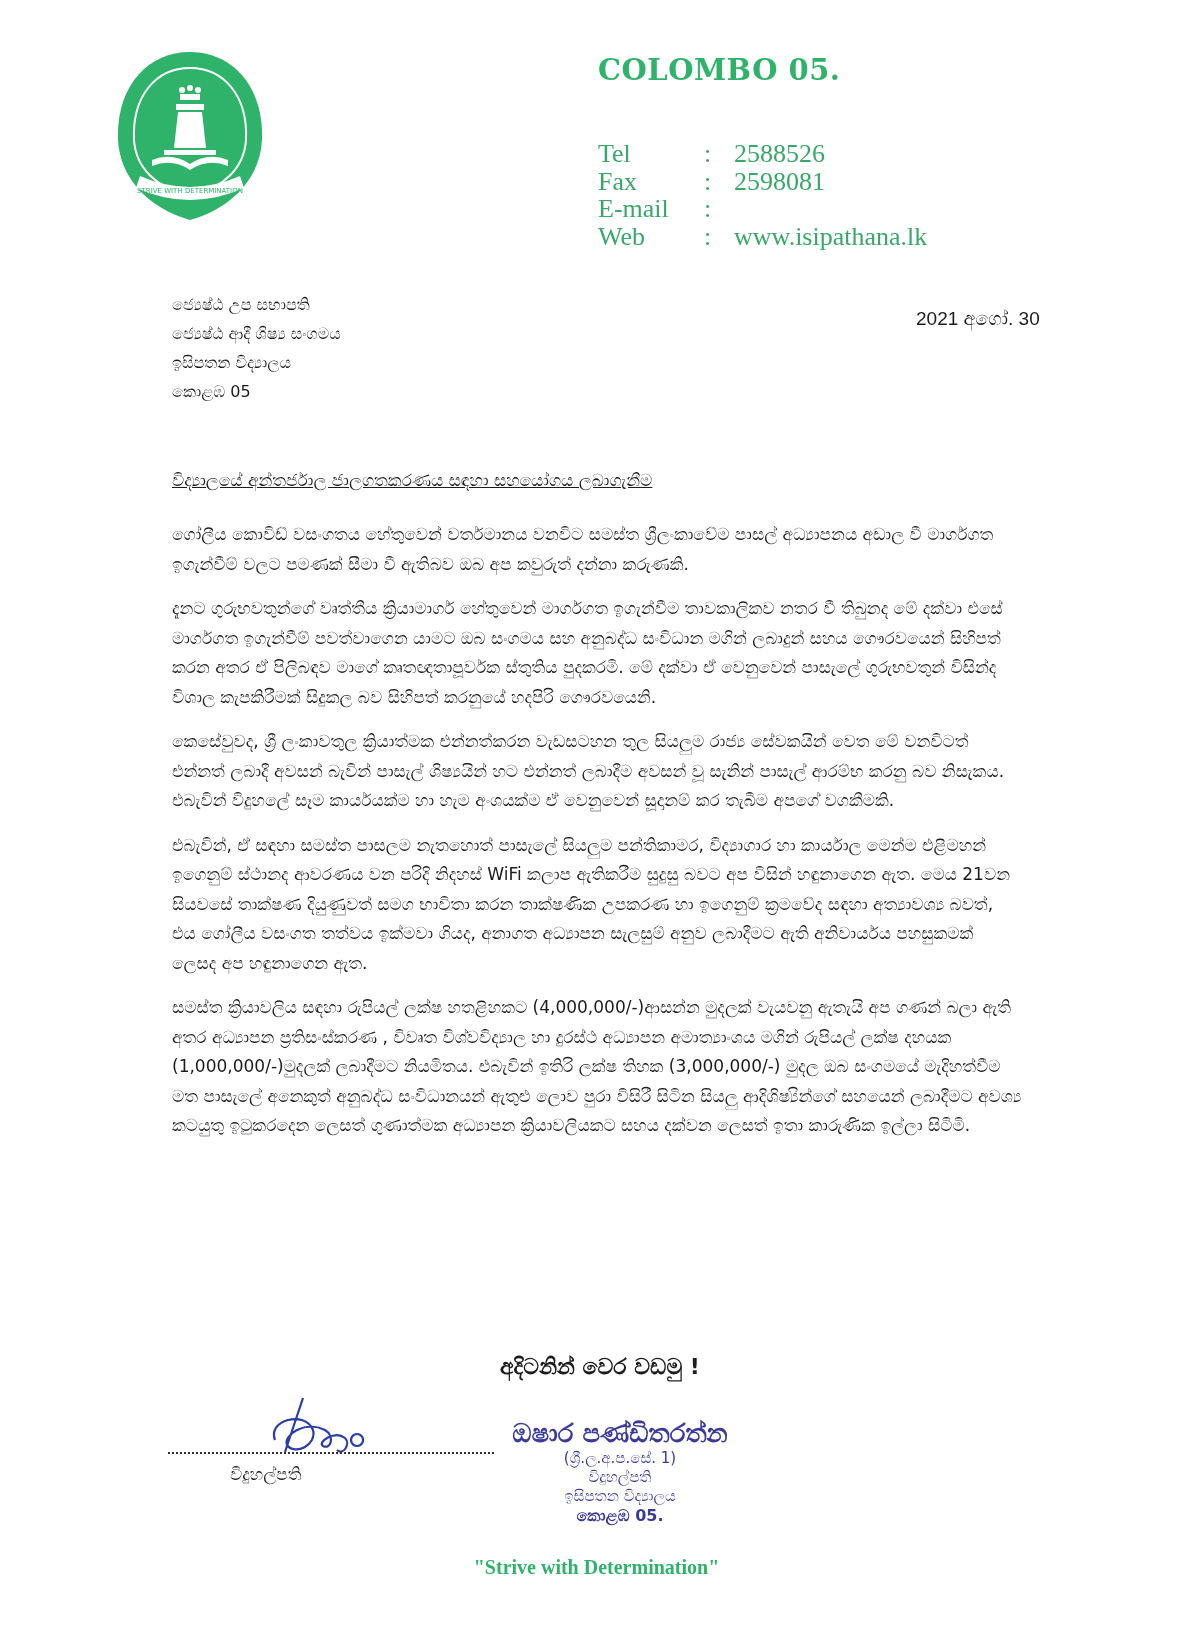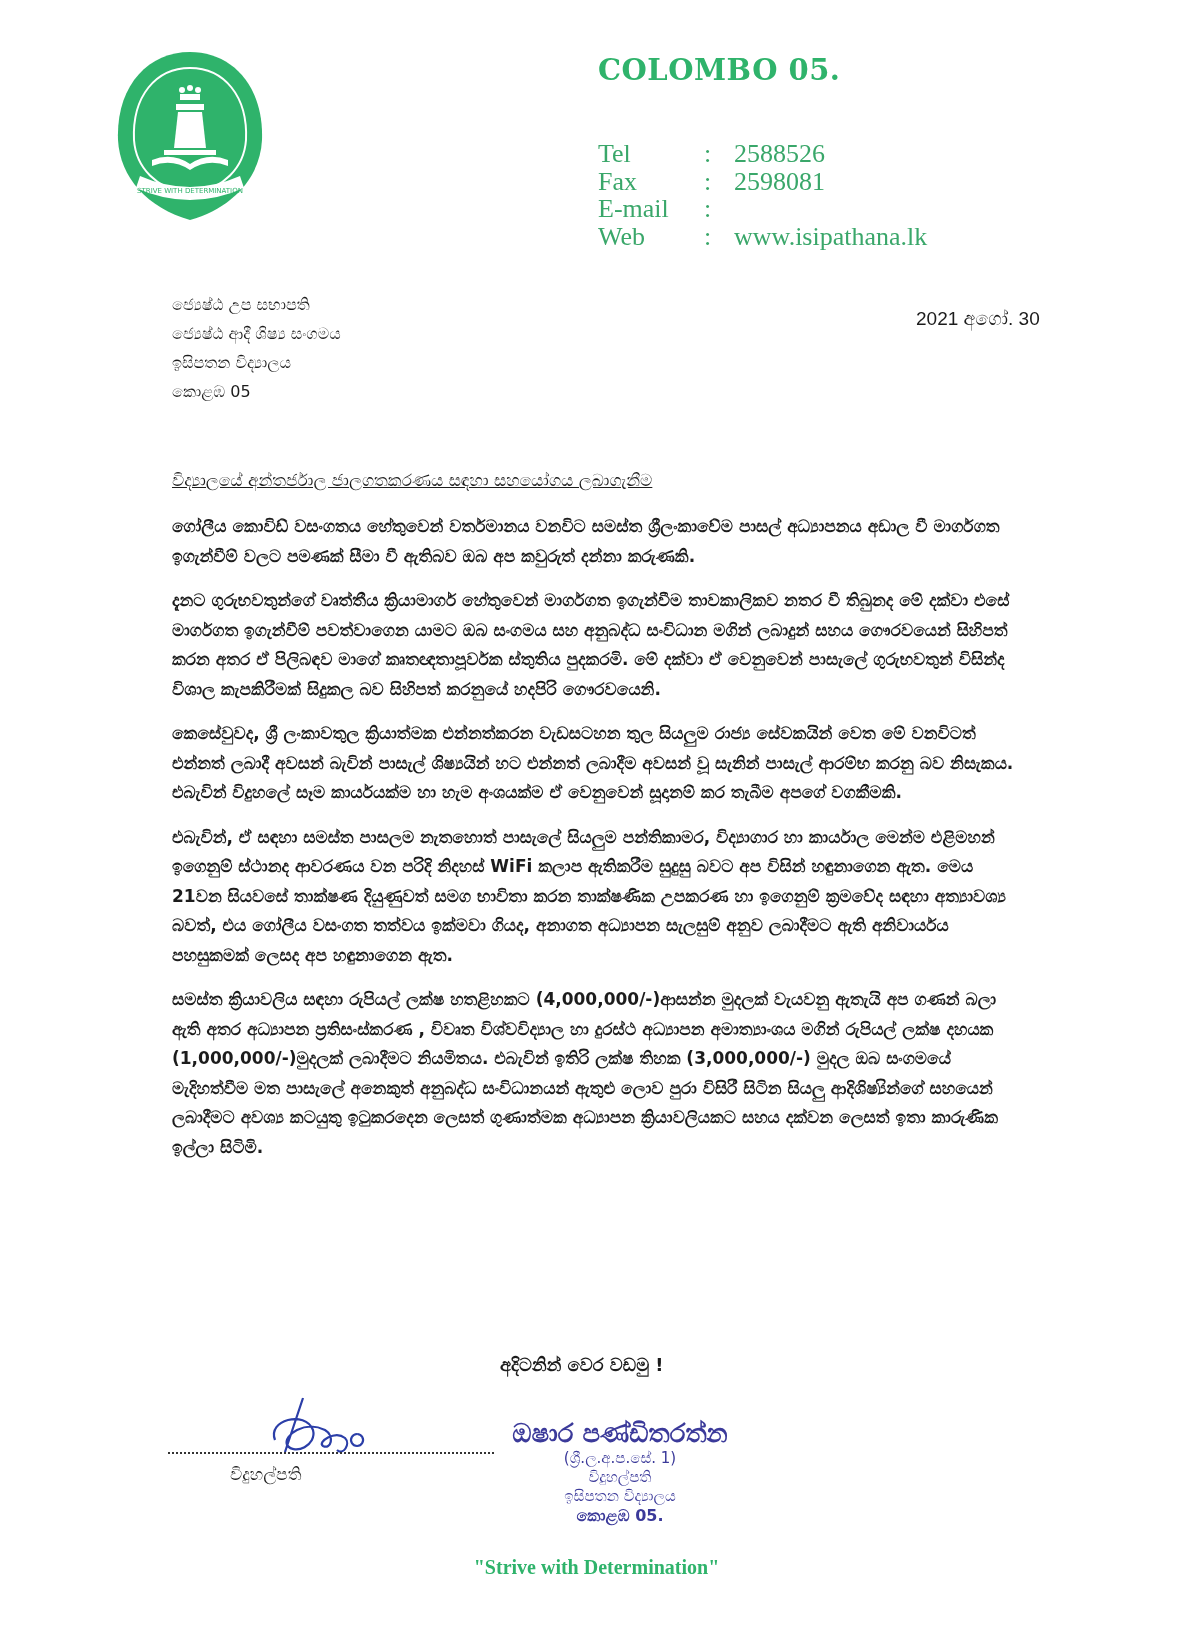--- a/index.html
+++ b/index.html
@@ -15,22 +15,22 @@
   }
   .contact { position: absolute; left: 598px; top: 140px; color: #3aa76a;
     font-family: "Liberation Serif", serif; font-size: 26px; line-height: 27.5px; }
   .contact-row { display: flex; }
   .contact-label { width: 106px; }
   .contact-sep { width: 30px; }
   .date { position: absolute; left: 880px; top: 308px; font-family: "Liberation Sans", sans-serif; font-size: 19px; margin-left: 36px; }
   .address { position: absolute; left: 172px; top: 290px; font-size: 16px; line-height: 29px; }
   .subject { position: absolute; left: 172px; top: 470px; font-size: 17px; text-decoration: underline; }
   .body { position: absolute; left: 172px; top: 508px; width: 850px; font-size: 17px; line-height: 29.5px; }
-  .para { margin: 4px 0 15px 0; font-weight: bold; }
-  .motto-si { position: absolute; left: 500px; top: 1354px; font-size: 18px; font-weight: bold; }
+  .para { margin: 12px 0 15px 0; }
+  .motto-si { position: absolute; left: 500px; top: 1354px; font-size: 22px; font-weight: bold; }
   .sig-line { position: absolute; left: 168px; top: 1452px; width: 326px; border-top: 2px dotted #333; }
   .sig-scribble { position: absolute; left: 265px; top: 1390px; width: 115px; height: 75px; }
   .sig-title { position: absolute; left: 230px; top: 1464px; font-size: 17px; }
   .stamp { position: absolute; left: 500px; top: 1418px; width: 240px; text-align: center; color: #3b3a9a; }
   .stamp-name { font-size: 26px; font-weight: bold; }
   .stamp-line { font-size: 15px; line-height: 19px; }
   .stamp-bold { font-size: 16px; font-weight: bold; }
   .footer { position: absolute; left: 0; width: 1193px; top: 1556px; text-align: center;
     font-family: "Liberation Serif", serif; font-weight: bold; font-size: 20px; color: #2fb36b; }
 </style>

